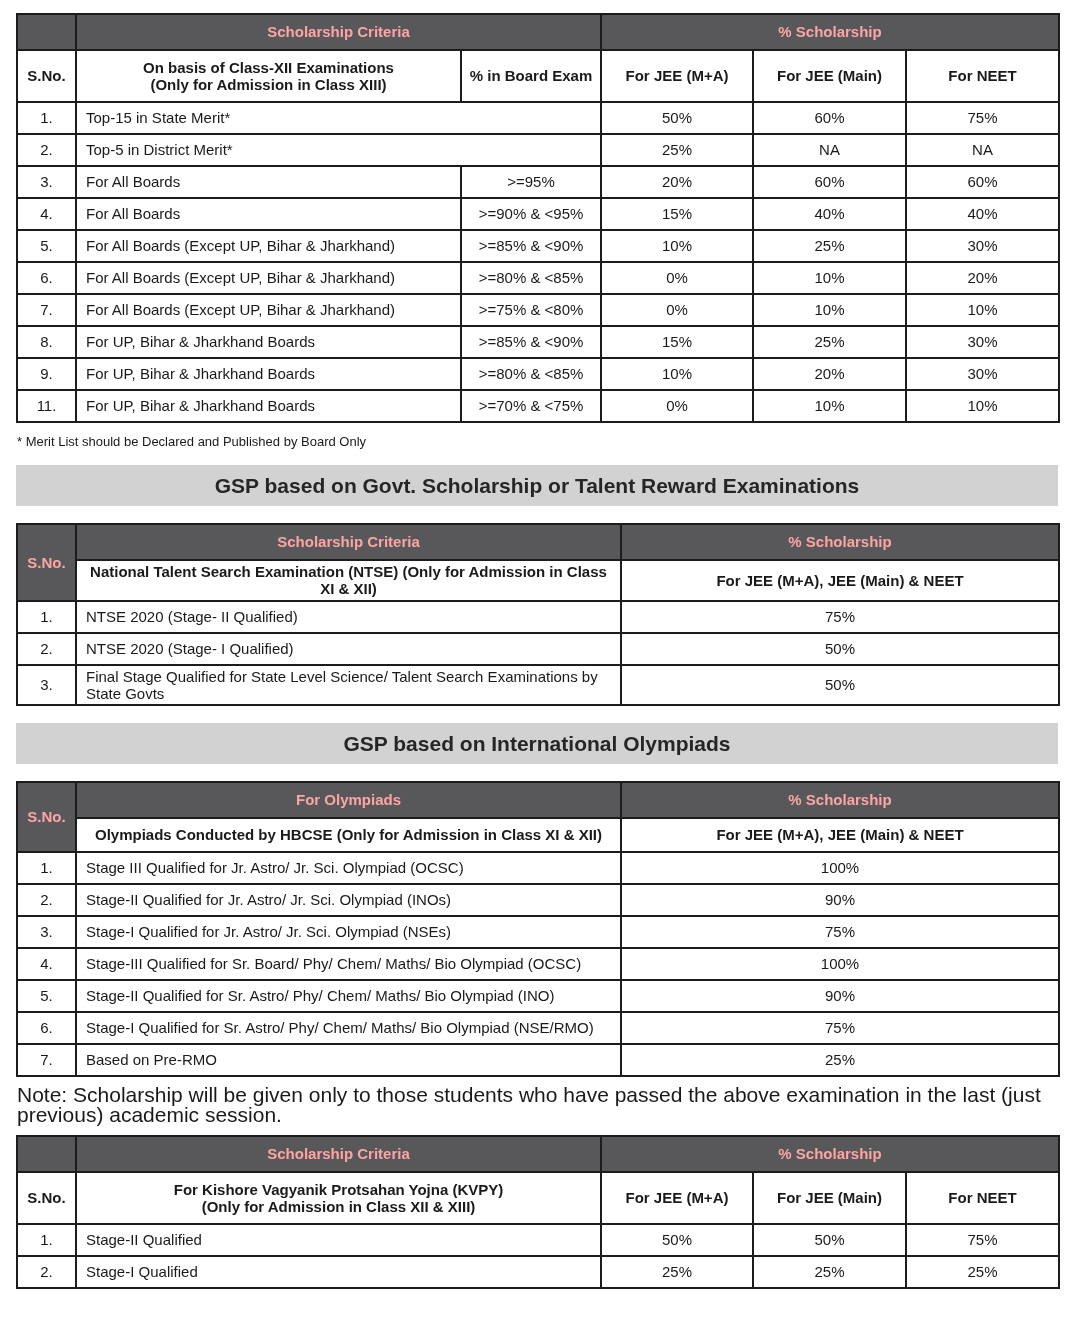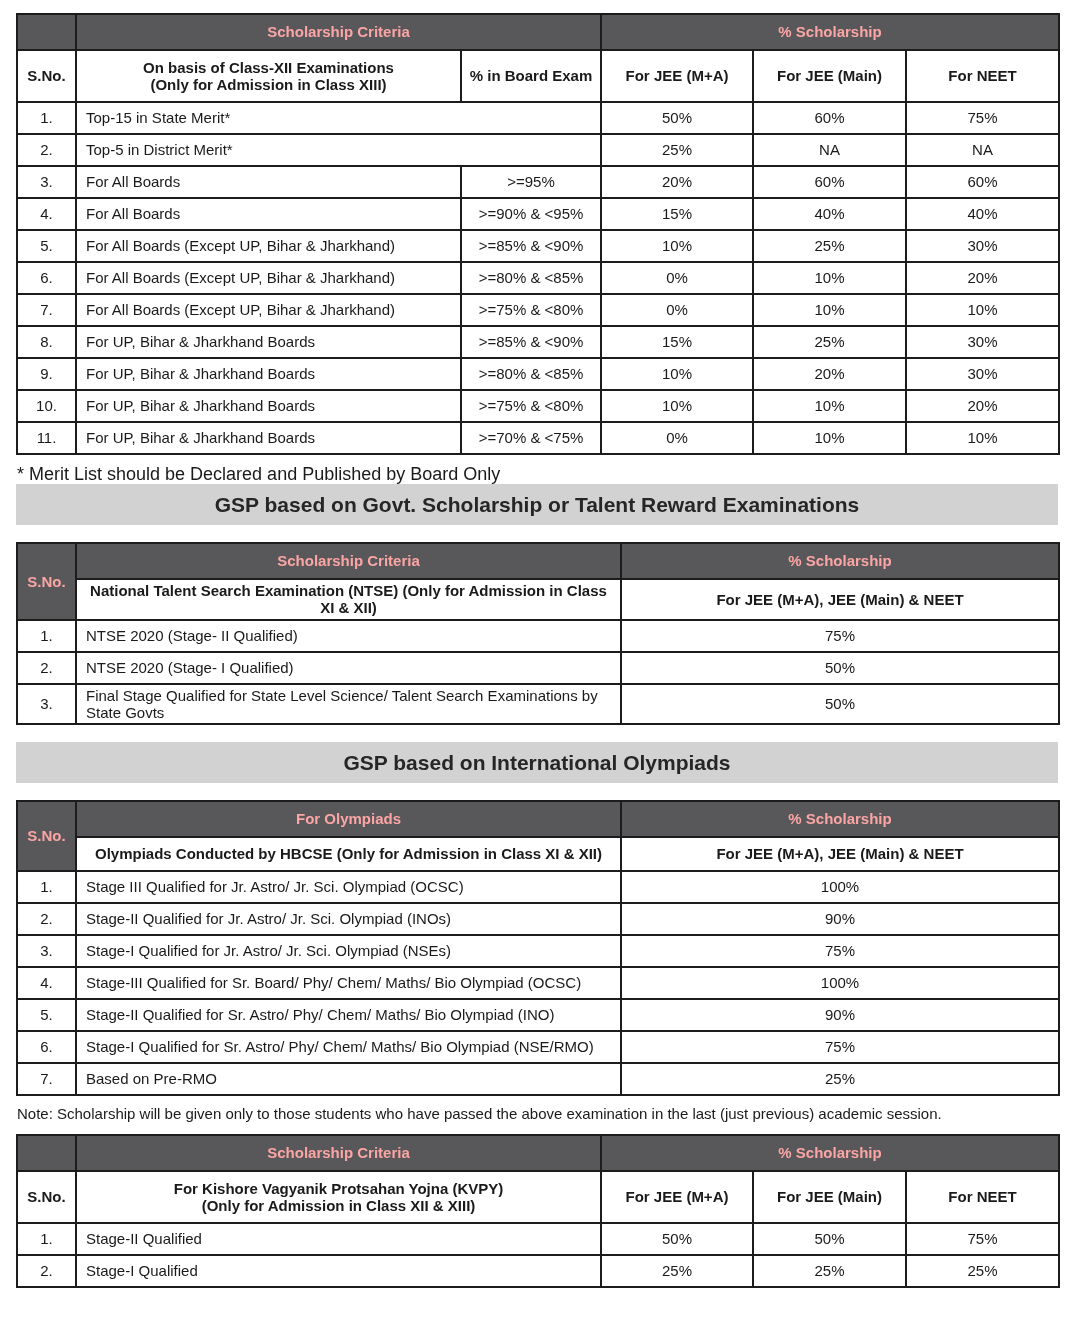--- a/index.html
+++ b/index.html
@@ -35,39 +35,40 @@
     text-align:center;
     height:36px;
     font-size:15px;
   }
   td.sep-white { border-left:2px solid #ffffff; }
   td.sub-hd { font-weight:bold; text-align:center; height:34px; }
   tr.hd2 td { height:52px; }
   .two-line span { display:block; }
 
   .footnote {
-    font-size:18px;
+    font-size:13px;
     margin:9px 0 0 1px;
     line-height:20px;
   }
   .banner {
     width:1042px;
     height:41px;
     background:#d2d2d2;
+    margin-top:13px;
     display:flex;
     align-items:center;
     justify-content:center;
     font-size:21px;
     font-weight:bold;
     color:#262626;
   }
   .gap17 { margin-top:17px; }
   .gap10 { margin-top:10px; }
   .note {
-    font-size:15px;
+    font-size:21px;
     margin:8px 0 6px 1px;
     line-height:20px;
   }
 </style>
 </head>
 <body>
 
 <div class="page">
 
   <table>
@@ -160,28 +161,20 @@
     </tr>
     <tr>
       <td class="center">9.</td>
       <td>For UP, Bihar &amp; Jharkhand Boards</td>
       <td class="center">&gt;=80% &amp; &lt;85%</td>
       <td class="center">10%</td>
       <td class="center">20%</td>
       <td class="center">30%</td>
     </tr>
     <tr>
-      <td class="center">10.</td>
-      <td>For UP, Bihar &amp; Jharkhand Boards</td>
-      <td class="center">&gt;=75% &amp; &lt;80%</td>
-      <td class="center">10%</td>
-      <td class="center">10%</td>
-      <td class="center">20%</td>
-    </tr>
-    <tr>
       <td class="center">11.</td>
       <td>For UP, Bihar &amp; Jharkhand Boards</td>
       <td class="center">&gt;=70% &amp; &lt;75%</td>
       <td class="center">0%</td>
       <td class="center">10%</td>
       <td class="center">10%</td>
     </tr>
   </tbody>
     </table>
 

